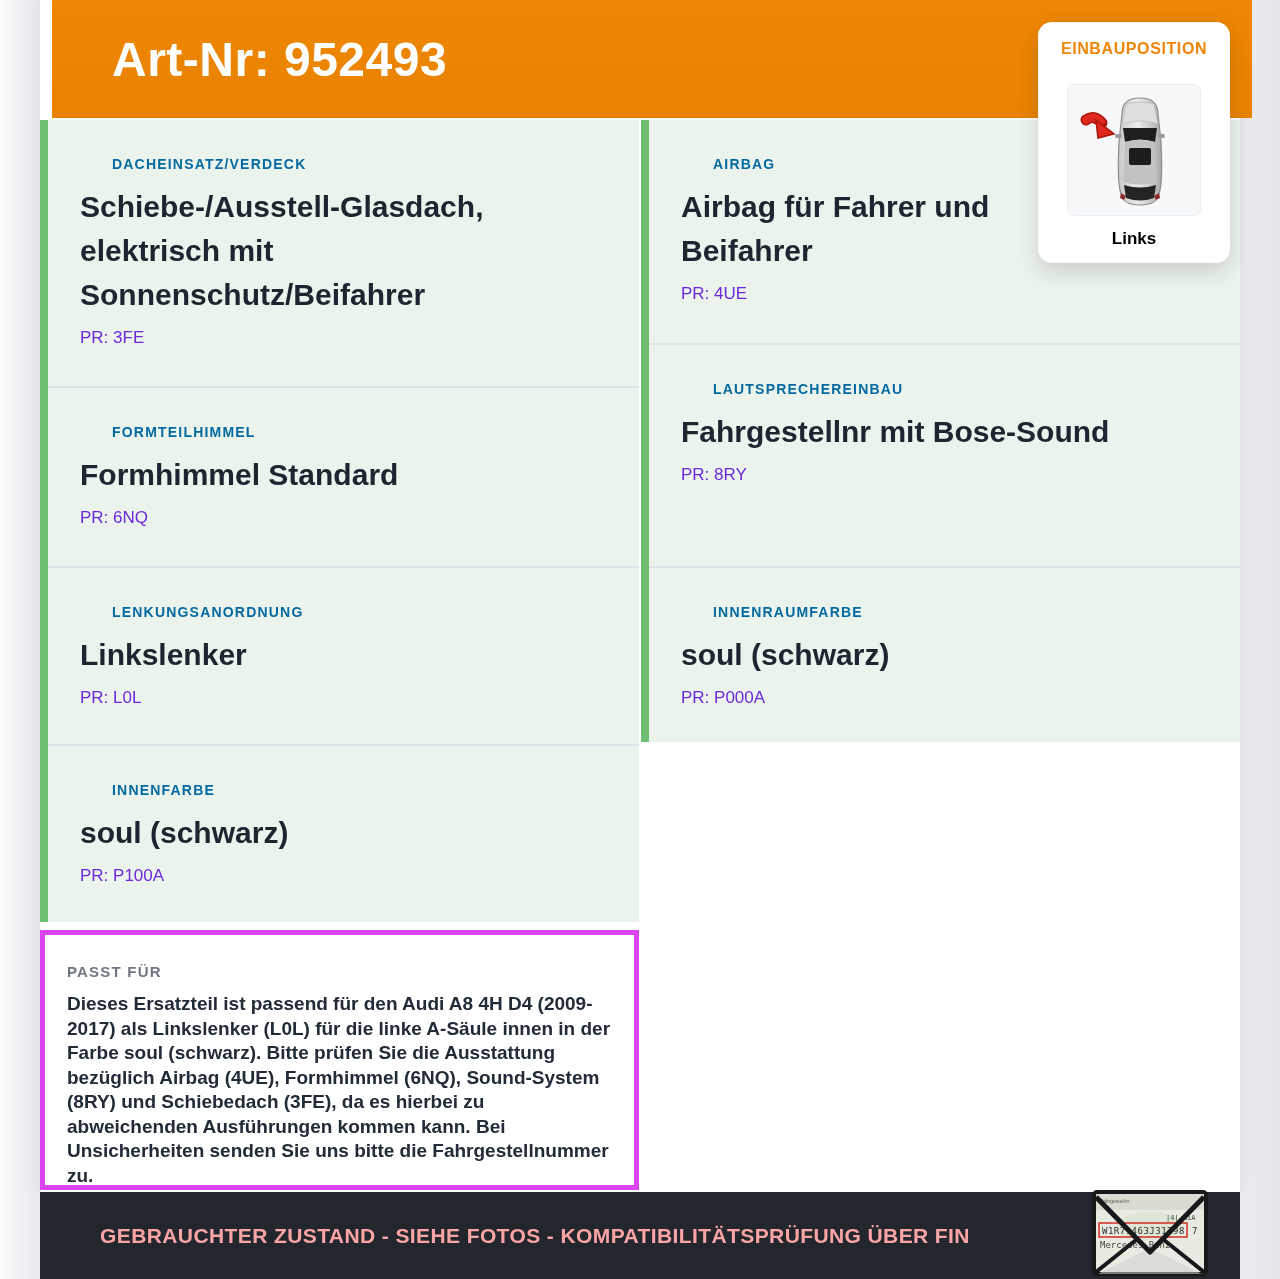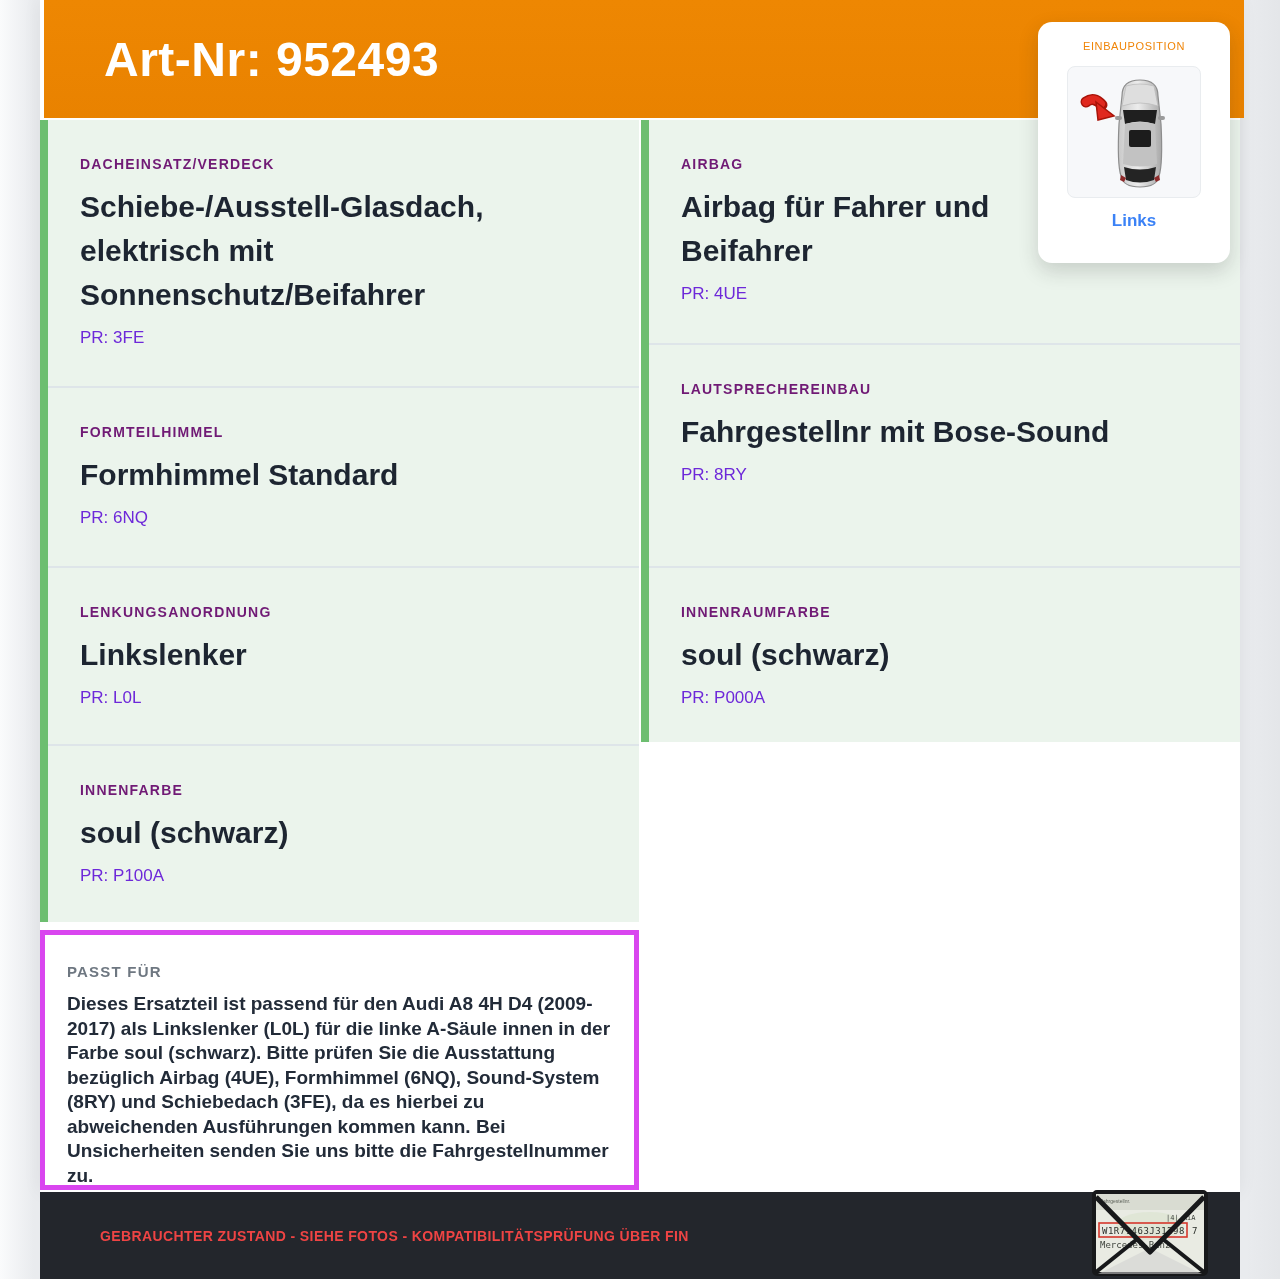--- a/index.html
+++ b/index.html
@@ -8,43 +8,43 @@
     font-family:"Liberation Sans", sans-serif;
     background:linear-gradient(90deg,#fafbfc 0px,#e9ebee 34px,#e9ebee 1246px,#e4e6e9 1280px);
     position:relative; overflow:hidden;
   }
   .content {
     position:absolute; left:40px; top:0; width:1200px; height:1192px;
     background:#ffffff; box-shadow:0 0 18px rgba(0,0,0,.06);
   }
   
   .topbar {
-    position:absolute; left:44px; top:0; width:1200px; height:118px;
+    position:absolute; left:52px; top:0; width:1200px; height:118px;
     background:linear-gradient(180deg,#ee8702 0%,#e98200 100%);
     display:flex; align-items:center; padding-left:60px;
   }
   .topbar h1 {
     color:#ffffff; font-size:48px; font-weight:800; letter-spacing:.5px;
   }
   
   .col {
     position:absolute; top:120px; width:599px;
     border-left:8px solid #6dbe70;
   }
   .col-left  { left:40px; }
   .col-right { left:641px; }
   .card {
     background:#ebf4ec; padding:36px 24px 28px 32px;
   }
   .card + .card { border-top:2px solid #dee5e9; }
   .mh266{min-height:266px}.mh180{min-height:180px}.mh178{min-height:178px}
   .mh223{min-height:223px}.mh176{min-height:176px}
   .card-label {
-    font-size:14px; font-weight:700; color:#701a75; letter-spacing:1.2px;
-    text-transform:uppercase; margin-bottom:13px;
+    font-size:14px; font-weight:700; color:#0369a1; letter-spacing:1.2px;
+    text-transform:uppercase; margin-bottom:13px;margin-left:32px;
   }
   .card-title {
     font-size:30px; line-height:44px; font-weight:700; color:#1d2531;
     margin-bottom:11px; max-width:520px;
   }
   .col-right .card-title { max-width:430px; }
   .card-pr { font-size:17px; color:#6d28d9; }
   
   .fits-card {
     position:absolute; left:40px; top:930px; width:599px; height:260px;
@@ -59,36 +59,36 @@
     max-width:558px;
   }
   
   .position-card {
     position:absolute; left:1038px; top:22px; width:192px; height:241px;
     background:#ffffff; border-radius:14px;
     box-shadow:0 8px 20px rgba(40,40,40,.18);
     text-align:center; padding-top:18px; z-index:5;
   }
   .pos-title {
-    color:#f08508; font-size:11px; font-weight:400; letter-spacing:.6px;
-    margin-bottom:14px;
+    color:#f08508; font-size:16px; font-weight:700; letter-spacing:.6px;
+    margin-bottom:26px;
   }
   .pos-imgbox {
     width:134px; height:132px; margin:0 auto;
     background:#f7f8fa; border:1px solid #e9ecef; border-radius:8px;
     display:flex; align-items:center; justify-content:center;
   }
-  .pos-label { margin-top:13px; font-size:17px; font-weight:700; color:#3b82f6; }
+  .pos-label { margin-top:13px; font-size:17px; font-weight:700; color:#000000; }
   
   .footer {
     position:absolute; left:40px; top:1192px; width:1200px; height:87px;
     background:#23262c; display:flex; align-items:center; padding-left:60px;
   }
   .footer-note {
-    color:#ef4444; font-size:14px; font-weight:700; letter-spacing:.4px;
+    color:#fca5a5; font-size:21px; font-weight:700; letter-spacing:.4px;
     text-transform:uppercase;
   }
   .envelope-wrap {
     position:absolute; left:1052px; top:-2px; width:116px; height:86px;
   }
 </style>
 </head>
 <body>
 
 <div class="content"></div>

